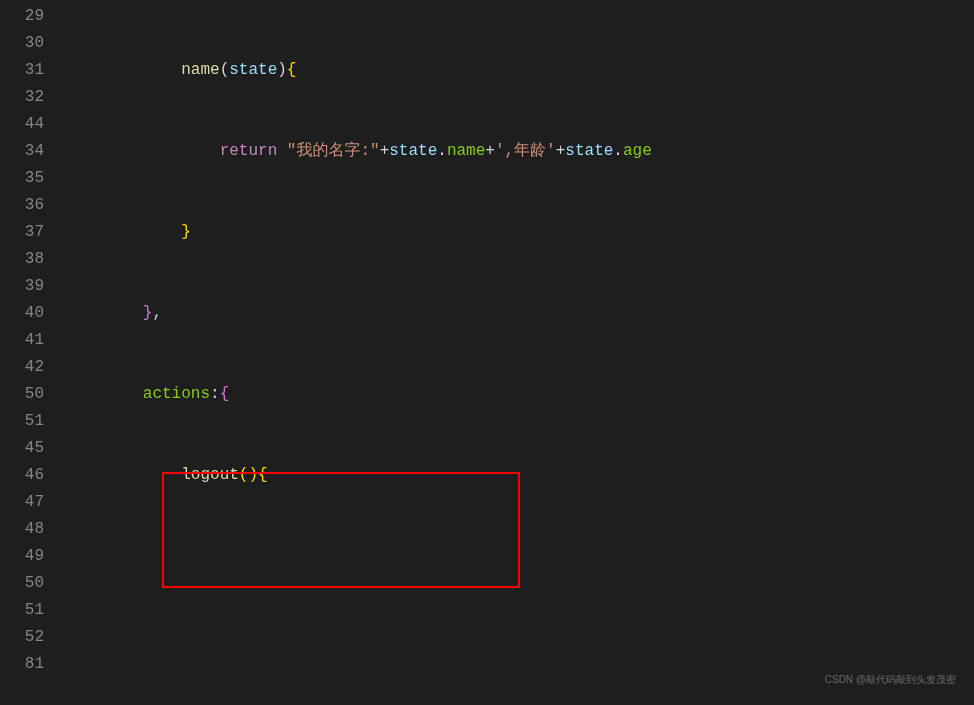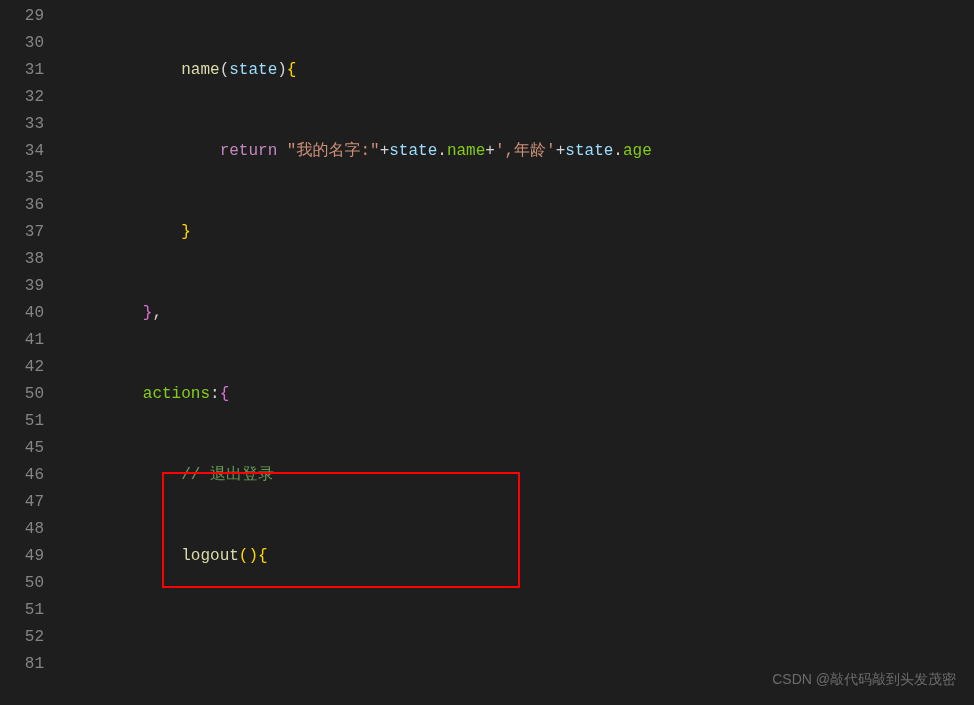--- a/index.html
+++ b/index.html
@@ -56,34 +56,34 @@
       position: absolute;
       border: 2px solid #ff0000;
       pointer-events: none;
     }
     .watermark {
       position: absolute;
       bottom: 12px;
       right: 18px;
       color: rgba(200,200,200,0.45);
       font-family: sans-serif;
-      font-size: 14px;
+      font-size: 10px;
       pointer-events: none;
     }
   </style>
 </head>
 <body>
 
 <div class="editor">
   <div class="gutter">
       <div>29</div>
       <div>30</div>
       <div>31</div>
       <div>32</div>
-      <div>33</div>
+      <div>44</div>
       <div>34</div>
       <div>35</div>
       <div>36</div>
       <div>37</div>
       <div>38</div>
       <div>39</div>
       <div>40</div>
       <div>41</div>
       <div>42</div>
       <div>50</div>
@@ -97,21 +97,20 @@
       <div>51</div>
       <div>52</div>
       <div>81</div>
     </div>
   <div class="code-area">
     <div class="line"><span class="indent-guide">            </span><span class="tk-method">name</span><span class="tk-punct">(</span><span class="tk-param">state</span><span class="tk-punct">)</span><span class="tk-brace">{</span></div>
     <div class="line"><span class="indent-guide">                </span><span class="tk-keyword-ctrl">return</span> <span class="tk-string">"我的名字:"</span><span class="tk-punct">+</span><span class="tk-var">state</span><span class="tk-punct">.</span><span class="tk-prop">name</span><span class="tk-punct">+</span><span class="tk-string">',年龄'</span><span class="tk-punct">+</span><span class="tk-var">state</span><span class="tk-punct">.</span><span class="tk-prop">age</span></div>
     <div class="line"><span class="indent-guide">            </span><span class="tk-brace">}</span></div>
     <div class="line"><span class="indent-guide">        </span><span class="tk-brace2">}</span><span class="tk-punct">,</span></div>
     <div class="line"><span class="indent-guide">        </span><span class="tk-prop">actions</span><span class="tk-punct">:</span><span class="tk-brace2">{</span></div>
-    <div class="line"><span class="indent-guide">            </span><span class="tk-comment">// 退出登录</span></div>
     <div class="line"><span class="indent-guide">            </span><span class="tk-method">logout</span><span class="tk-brace">()</span><span class="tk-brace">{</span></div>
     
     
     
     
     
     
     
     
     

